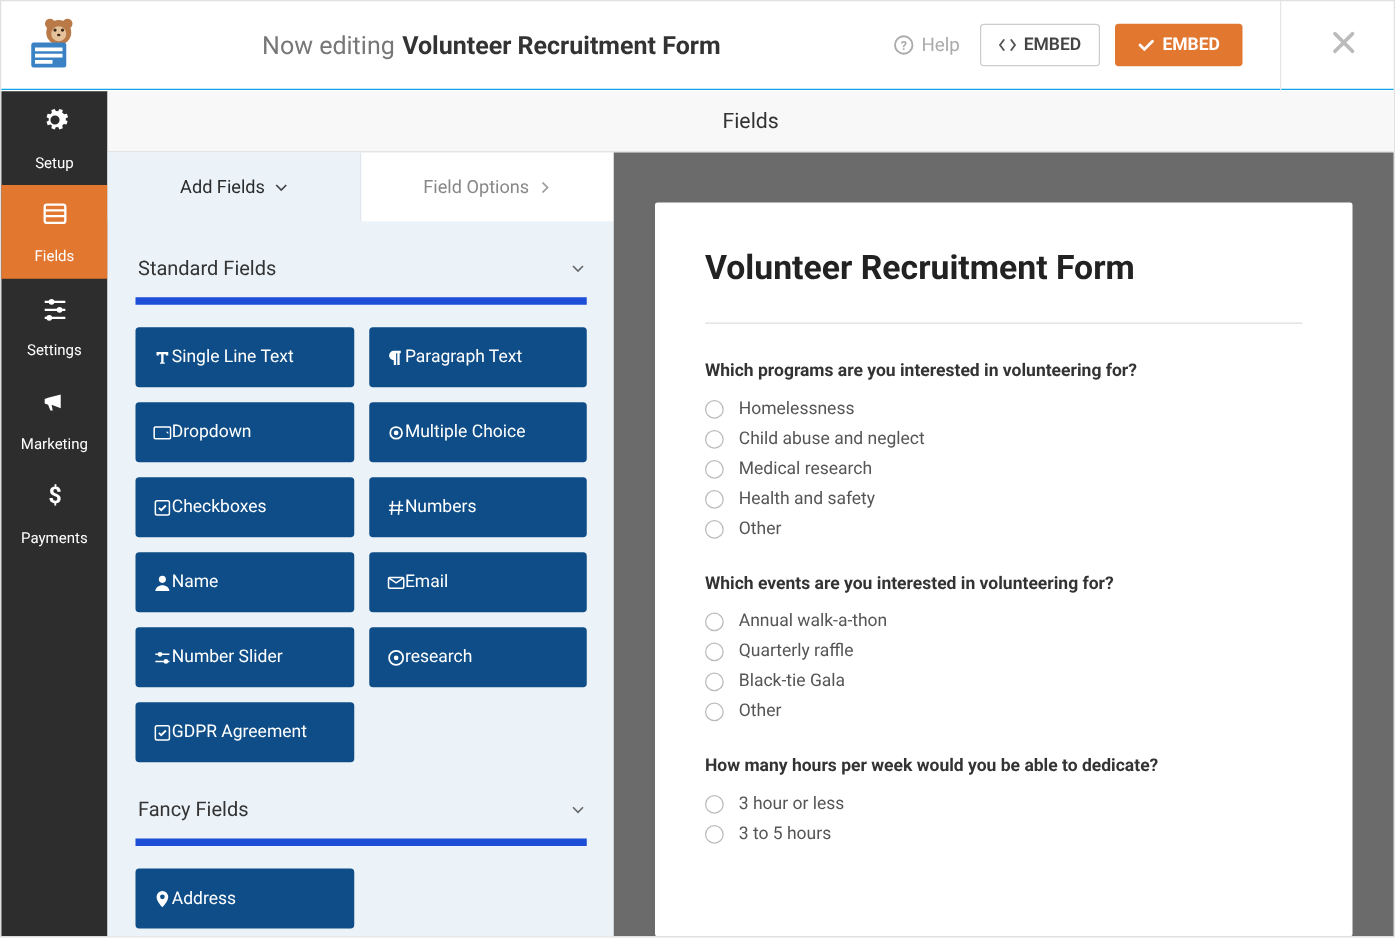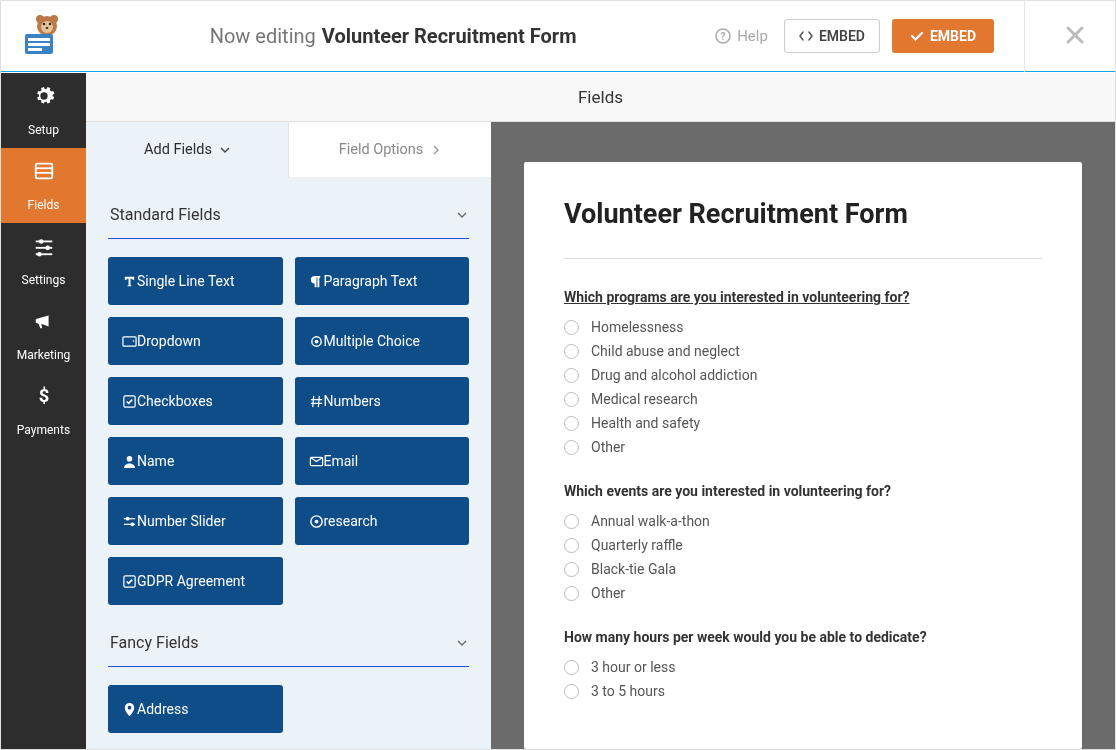--- a/index.html
+++ b/index.html
@@ -32,33 +32,33 @@
 
 
 .fields-panel { width: 405px; background: #ebf3f9; display: flex; flex-direction: column; overflow: hidden; }
 .fields-tabs { height: 55px; display: flex; background: #ebf3f9; }
 .fields-tab { flex: 1; display: flex; align-items: center; justify-content: center; gap: 8px; color: #2b2b2b; font-size: 14.5px; cursor: pointer; }
 .fields-tab.inactive { background: #fff; color: #888; border-left: 1px solid #e0e6eb; }
 .fields-body { flex: 1; overflow-y: auto; padding: 0 22px 32px; }
 .fields-body::-webkit-scrollbar { width: 10px; }
 .fields-body::-webkit-scrollbar-track { background: transparent; }
 .fields-body::-webkit-scrollbar-thumb { background: #c9d2d9; border-radius: 5px; }
-.section-head { display: flex; align-items: center; justify-content: space-between; padding: 28px 2px 14px; border-bottom: 1px solid #1d4ed8; margin-bottom: 18px; cursor: pointer; }
+.section-head { display: flex; align-items: center; justify-content: space-between; padding: 28px 2px 14px; border-bottom: 6px solid #1d4ed8; margin-bottom: 18px; cursor: pointer; }
 .section-head span { color: #333; font-size: 16px; }
 .field-grid { display: grid; grid-template-columns: 1fr 1fr; gap: 12px; }
 .field-btn { background: #0e4d87; color: #fff; border: none; padding: 16px 14px; font-size: 14px; text-align: left; display: flex; align-items: center; cursor: pointer; border-radius: 3px; }
 .field-btn svg { width: 15px; height: 15px; fill: #fff; flex-shrink: 0; }
 
 
 .preview-panel { flex: 1; background: #6b6b6b; display: flex; justify-content: center; overflow-y: auto; padding-top: 40px; }
 .form-preview { width: 558px; background: #fff; padding: 36px 40px 60px; border-radius: 2px; }
 .form-title { font-size: 27px; font-weight: 700; color: #222; line-height: 1.2; margin-bottom: 28px; }
 .form-preview hr { border: none; border-top: 1px solid #ddd; margin-bottom: 30px; }
 .form-question { font-size: 14px; font-weight: 700; color: #333; margin-bottom: 14px; margin-top: 28px; }
-.form-question:first-of-type { margin-top: 0; text-decoration: underline; }
+.form-question:first-of-type { margin-top: 0; }
 .form-option { display: flex; align-items: center; gap: 12px; margin-bottom: 8px; font-size: 14px; color: #555; }
 .radio-circle { width: 15px; height: 15px; border: 1px solid #bbb; border-radius: 50%; flex-shrink: 0; background: #fff; }
 
 .chev { width: 10px; height: 10px; }
 </style>
 </head>
 <body>
 
 <div class="topbar">
   <div class="logo">
@@ -307,24 +307,20 @@
           <div class="form-option">
             <span class="radio-circle"></span>
             <span>Homelessness</span>
           </div>
           <div class="form-option">
             <span class="radio-circle"></span>
             <span>Child abuse and neglect</span>
           </div>
           <div class="form-option">
             <span class="radio-circle"></span>
-            <span>Drug and alcohol addiction</span>
-          </div>
-          <div class="form-option">
-            <span class="radio-circle"></span>
             <span>Medical research</span>
           </div>
           <div class="form-option">
             <span class="radio-circle"></span>
             <span>Health and safety</span>
           </div>
           <div class="form-option">
             <span class="radio-circle"></span>
             <span>Other</span>
           </div>

